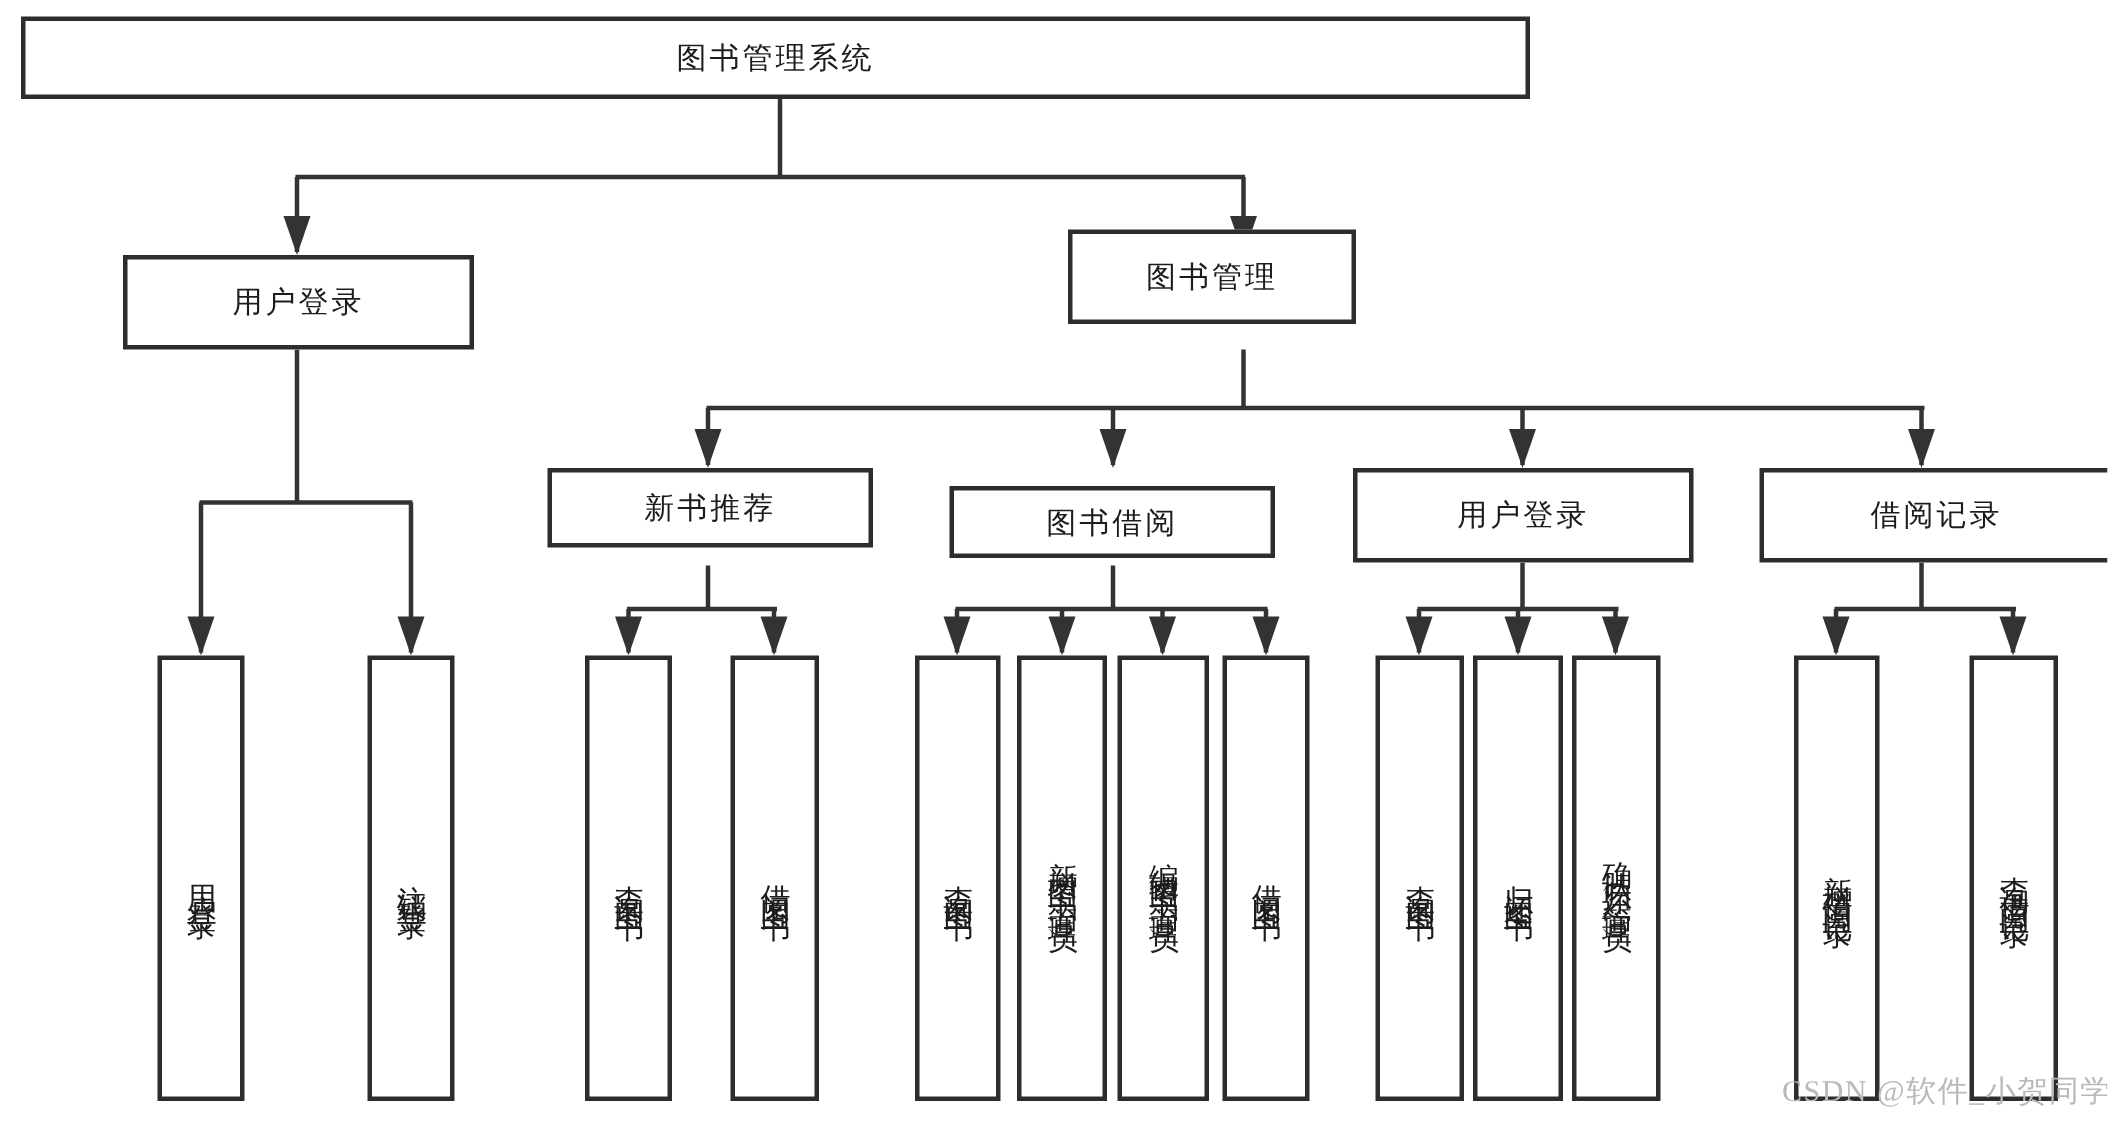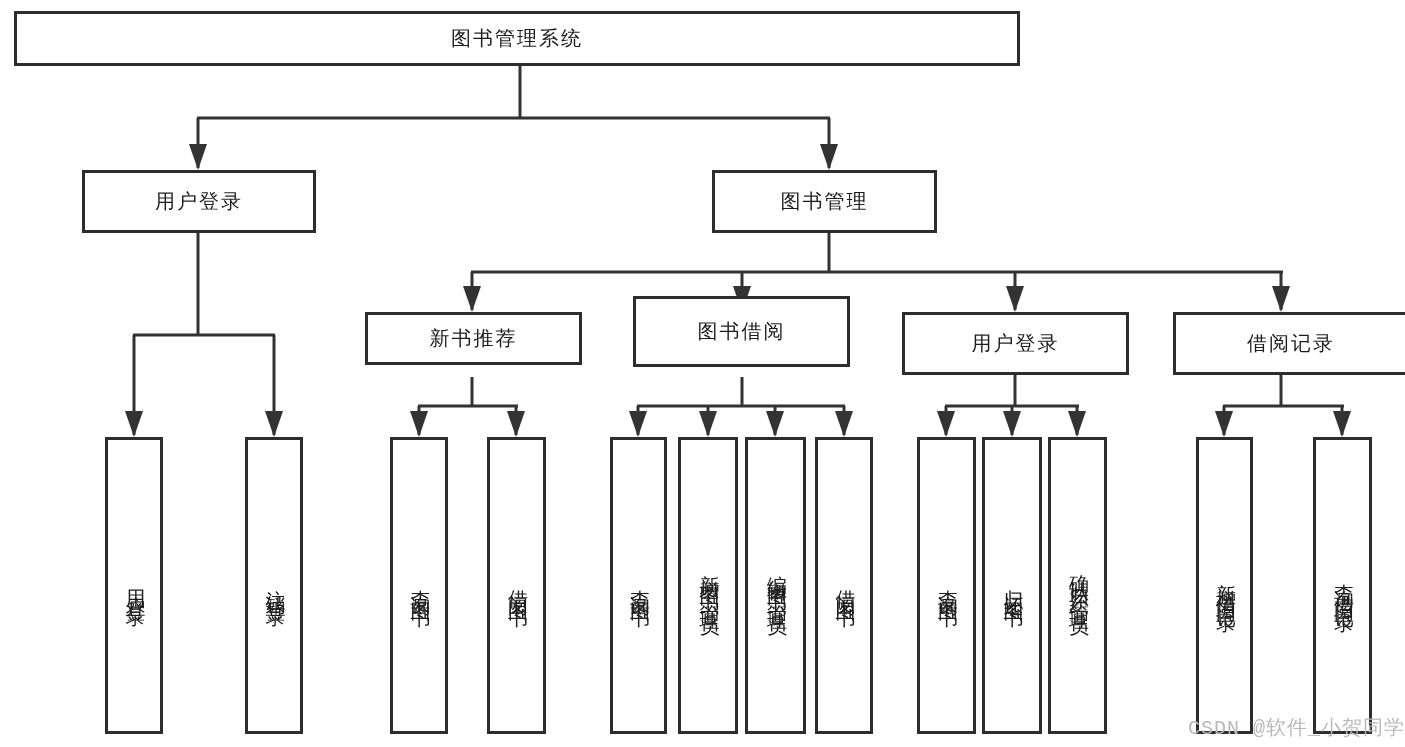--- a/index.html
+++ b/index.html
@@ -6,21 +6,21 @@
     margin: 0;
     padding: 0;
     background: #ffffff;
   }
   .canvas {
     position: relative;
     width: 1405px;
     height: 747px;
     background: #ffffff;
     overflow: hidden;
-    font-family: Liberation Mono, monospace;
+    font-family: Liberation Serif, serif;
   }
   .connectors {
     position: absolute;
     left: 0;
     top: 0;
     pointer-events: none;
   }
   .node {
     position: absolute;
     box-sizing: border-box;
@@ -125,28 +125,28 @@
     </g>
   </svg>
 
   <div class="node h" style="left:14px; top:11px; width:1006px; height:55px;">
     <span class="label">图书管理系统</span>
   </div>
 
   <div class="node h" style="left:82px; top:170px; width:234px; height:63px;">
     <span class="label">用户登录</span>
   </div>
-  <div class="node h" style="left:712px; top:170px; width:225px; height:63px;">
+  <div class="node h" style="left:712px; top:153px; width:192px; height:63px;">
     <span class="label">图书管理</span>
   </div>
 
   <div class="node h" style="left:365px; top:312px; width:217px; height:53px;">
     <span class="label">新书推荐</span>
   </div>
-  <div class="node h" style="left:633px; top:296px; width:217px; height:71px;">
+  <div class="node h" style="left:633px; top:324px; width:217px; height:48px;">
     <span class="label">图书借阅</span>
   </div>
   <div class="node h" style="left:902px; top:312px; width:227px; height:63px;">
     <span class="label">用户登录</span>
   </div>
   <div class="node h" style="left:1173px; top:312px; width:236px; height:63px;">
     <span class="label">借阅记录</span>
   </div>
 
   <div class="node v" style="left:105px; top:437px; width:58px; height:297px;">

